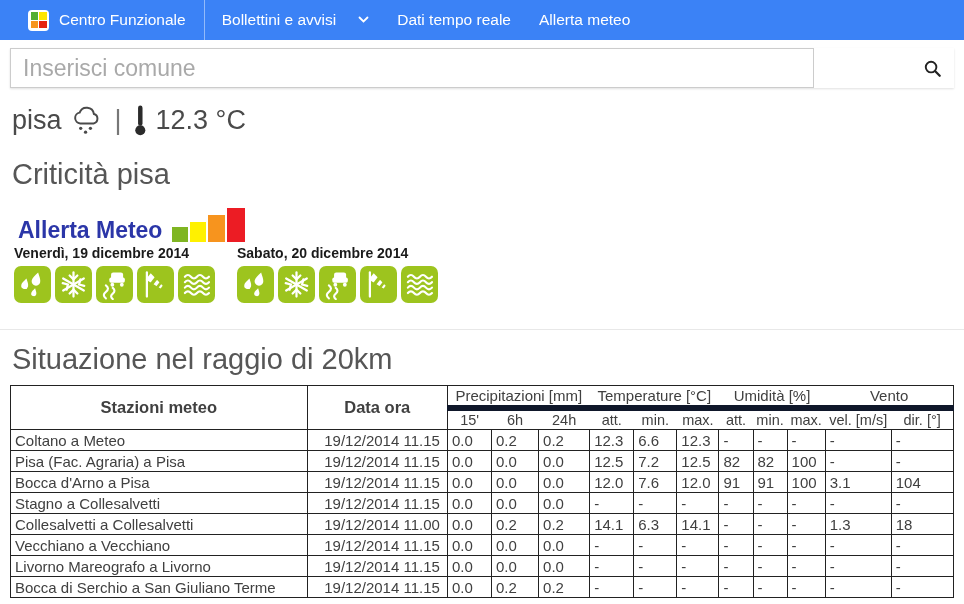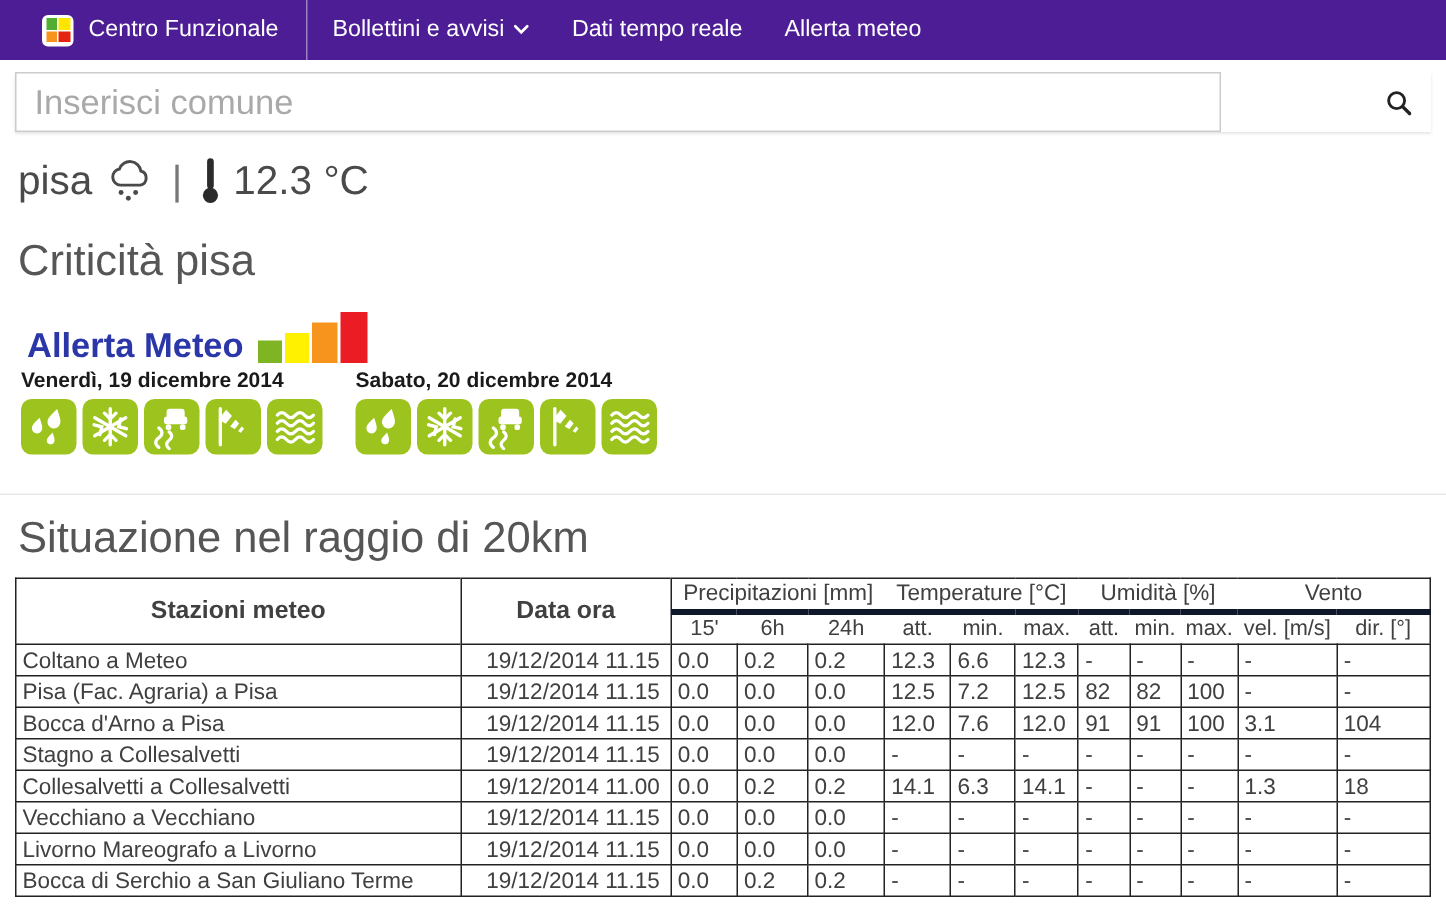--- a/index.html
+++ b/index.html
@@ -4,27 +4,27 @@
 <style>
   * { box-sizing: border-box; margin: 0; padding: 0; }
   html,body { width: 964px; height: 604px; }
   body {
     background: #fff;
     font-family: "Liberation Sans", "DejaVu Sans", sans-serif;
     overflow: hidden;
   }
 
   
-  .navbar { height: 40px; background: #4c1d95; display: flex; align-items: stretch; }
+  .navbar { height: 40px; background: #3b82f6; display: flex; align-items: stretch; }
   .brand { display: flex; align-items: center; gap: 10px; padding: 0 18px 0 28px; color: #fff; font-size: 15.5px; cursor: pointer; }
   .logo { width: 21px; height: 21px; background: #fff; border-radius: 4px; padding: 2.5px;
           display: grid; grid-template-columns: 1fr 1fr; grid-template-rows: 1fr 1fr; gap: 1px; }
   .nav-sep { width: 1px; background: rgba(255,255,255,.45); }
   .nav-menu { display: flex; align-items: stretch; margin-left: 3px; }
-  .nav-item { display: flex; align-items: center; gap: 6px; color: #fff; font-size: 15.5px;
+  .nav-item { display: flex; align-items: center; gap: 22px; color: #fff; font-size: 15.5px;
               padding: 0 14px; cursor: pointer; text-decoration: none; }
 
   
   .search-wrap { position: relative; margin: 8px 10px 0; box-shadow: 0 1px 2px rgba(0,0,0,.12); }
   .search-input { width: 804px; height: 40px; border: 1px solid #ccc; font-size: 23px;
                   padding: 0 42px 0 12px; color: #555; font-family: inherit; outline: none; }
   .search-input::placeholder { color: #a9a9a9; }
   .search-icon { position: absolute; right: 12px; top: 11px; cursor: pointer; }
 
   
@@ -49,21 +49,21 @@
 
   .divider { height: 1px; background: #e8e8e8; margin-top: 26px; }
 
   
   .stations { margin: 9px 0 0 10px; border-collapse: collapse; table-layout: fixed;
               width: 944px; font-size: 15px; color: #404040; border: 1px solid #222; }
   .stations th, .stations td { overflow: hidden; white-space: nowrap; }
   .stations thead { border-bottom: 1px solid #222; }
   .stations thead th { font-weight: normal; text-align: center; height: 22px; }
   .stations th.big { font-weight: bold; font-size: 16.5px; border-right: 1px solid #222; }
-  .stations th.group { border-bottom: 4px solid #0f172a; font-size: 15px; }
+  .stations th.group { border-bottom: 6px solid #0f172a; font-size: 15px; }
   .stations th.sub { font-size: 14.5px; }
   .stations tbody td { border: 1px solid #222; height: 21px; padding: 0 2px 0 4px; }
   .stations td.station { text-align: left; }
   .stations td.datetime { text-align: right; padding-right: 7px; }
   .stations td.val { text-align: left; }
 </style>
 </head>
 <body>
 
 <nav class="navbar">

